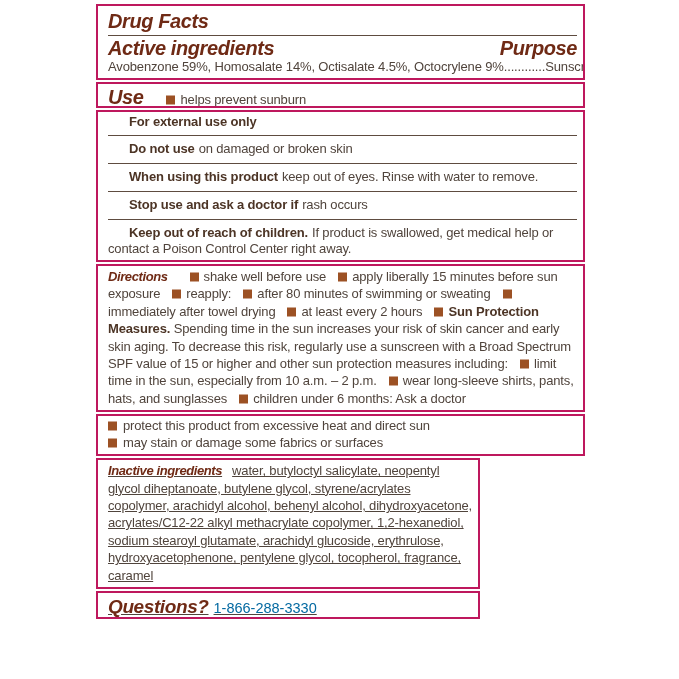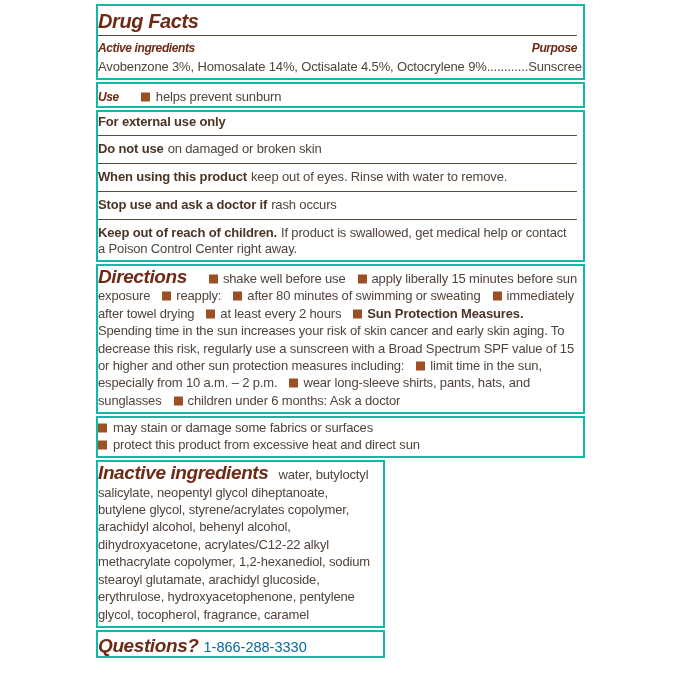--- a/index.html
+++ b/index.html
@@ -10,49 +10,49 @@
     color: #50443c;
     -webkit-font-smoothing: antialiased;
   }
   .label-col {
     position: absolute;
     left: 96px;
     top: 4px;
     width: 489px;
   }
   .box {
-    border: 2px solid #14b8a6;
+    border: 2px solid #be185d;
     background: #ffffff;
-    padding: 2px 6px 3px 0;
+    padding: 2px 6px 3px 10px;
     margin-bottom: 2px;
     overflow: hidden;
     letter-spacing: -0.15px;
   }
-  .box.narrow { width: 289px; }
+  .box.narrow { width: 384px; text-decoration: underline; }
 
   
   .hd {
     font-style: italic;
     font-weight: bold;
     color: #6f2a15;
     letter-spacing: -0.4px;
   }
   .hd-xl { font-size: 20px; line-height: 24px; }
   .hd-lg { font-size: 18px; line-height: 21px; }
-  .hd-md { font-size: 12px; line-height: 20px; }
+  .hd-md { font-size: 20px; line-height: 20px; }
 
   .hairline {
     border: 0;
     border-top: 1px solid #5e4c40;
     height: 0;
     margin: 2px 0;
   }
 
   .body-txt { font-size: 13px; line-height: 16px; color: #50443c; }
-  .bold-lead { font-weight: bold; color: #4c3425; margin-right: 4px; }
+  .bold-lead { font-weight: bold; color: #4c3425; margin-right: 4px; margin-left: 21px; }
 
   .bullet {
     display: inline-block;
     width: 9px; height: 9px;
     background: #9c5124;
     margin-right: 6px;
     transform: translateY(0.5px);
   }
 
   
@@ -64,21 +64,21 @@
   .use-row { display: flex; align-items: baseline; padding-top: 1px; }
   .use-row .hd-md { margin-right: 22px; text-align: right; }
 
   
   .warn-row { padding: 3px 0 4px 0; }
   .warn-row.first { padding: 0 0 3px 0; }
   .warn-row.last { padding-bottom: 0; }
 
   
   .flow { font-size: 13px; line-height: 17.4px; color: #50443c; text-align: left; }
-  .flow .hd-inline { font-size: 19px; margin-right: 10px; letter-spacing: -0.4px; }
+  .flow .hd-inline { font-size: 13px; margin-right: 10px; letter-spacing: -0.4px; }
   .flow .bullet { margin-left: 12px; margin-right: 5px; }
   .flow .seg-bold { font-weight: bold; color: #4c3425; }
 
   
   .oi-item { font-size: 13px; line-height: 16.5px; }
   .oi-item .bullet { margin-right: 6px; }
 
   
   .q-row { display: flex; align-items: baseline; padding-top: 1px; }
   .q-row .hd-inline { font-size: 19px; margin-right: 5px; }
@@ -90,21 +90,21 @@
 <div class="label-col">
 
   <div class="box">
     <div class="hd hd-xl df-title-line">Drug Facts</div>
     <hr class="hairline">
     <div class="ai-row">
       <span class="hd hd-md">Active ingredients</span>
       <span class="hd hd-md">Purpose</span>
     </div>
     <div class="body-txt ai-line">
-      <span>Avobenzone 3%, Homosalate 14%, Octisalate 4.5%, Octocrylene 9%</span><span>............</span><span>Sunscreen</span>
+      <span>Avobenzone 59%, Homosalate 14%, Octisalate 4.5%, Octocrylene 9%</span><span>............</span><span>Sunscreen</span>
     </div>
   </div>
 
   <div class="box" style="height:26px;">
     <div class="use-row">
       <span class="hd hd-md">Use</span>
       <span class="body-txt"><span class="bullet"></span><span>helps prevent sunburn</span></span>
     </div>
   </div>
 
@@ -130,22 +130,22 @@
     </div>
   </div>
 
   <div class="box">
     <p class="flow">
       <span class="hd hd-inline">Directions</span><span class="bullet"></span><span>shake well before use</span><span class="bullet"></span><span>apply liberally 15 minutes before sun exposure</span><span class="bullet"></span><span>reapply:</span><span class="bullet"></span><span>after 80 minutes of swimming or sweating</span><span class="bullet"></span><span>immediately after towel drying</span><span class="bullet"></span><span>at least every 2 hours</span><span class="bullet"></span><span class="seg-bold">Sun Protection Measures.</span> <span>Spending time in the sun increases your risk of skin cancer and early skin aging. To decrease this risk, regularly use a sunscreen with a Broad Spectrum SPF value of 15 or higher and other sun protection measures including:</span><span class="bullet"></span><span>limit time in the sun, especially from 10 a.m. – 2 p.m.</span><span class="bullet"></span><span>wear long-sleeve shirts, pants, hats, and sunglasses</span><span class="bullet"></span><span>children under 6 months: Ask a doctor</span>
     </p>
   </div>
 
   <div class="box">
+    <div class="oi-item"><span class="bullet"></span><span>protect this product from excessive heat and direct sun</span></div>
     <div class="oi-item"><span class="bullet"></span><span>may stain or damage some fabrics or surfaces</span></div>
-    <div class="oi-item"><span class="bullet"></span><span>protect this product from excessive heat and direct sun</span></div>
   </div>
 
   <div class="box narrow">
     <p class="flow">
       <span class="hd hd-inline">Inactive ingredients</span><span>water, butyloctyl salicylate, neopentyl glycol diheptanoate, butylene glycol, styrene/acrylates copolymer, arachidyl alcohol, behenyl alcohol, dihydroxyacetone, acrylates/C12-22 alkyl methacrylate copolymer, 1,2-hexanediol, sodium stearoyl glutamate, arachidyl glucoside, erythrulose, hydroxyacetophenone, pentylene glycol, tocopherol, fragrance, caramel</span>
     </p>
   </div>
 
   <div class="box narrow" style="height:28px;">
     <div class="q-row">

